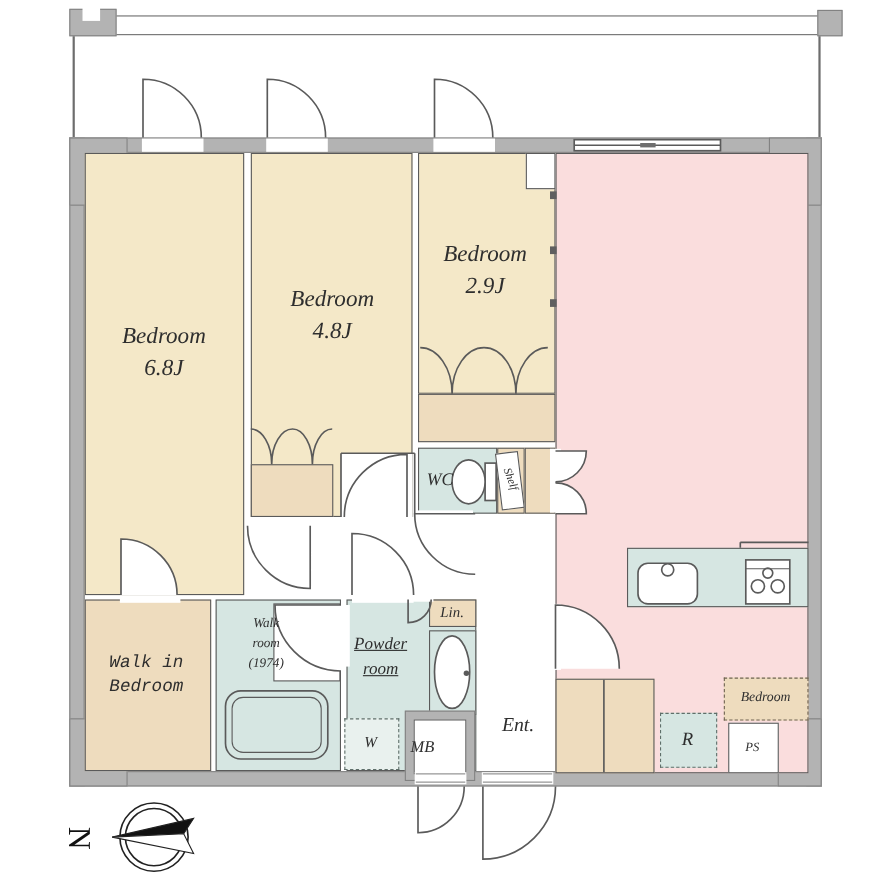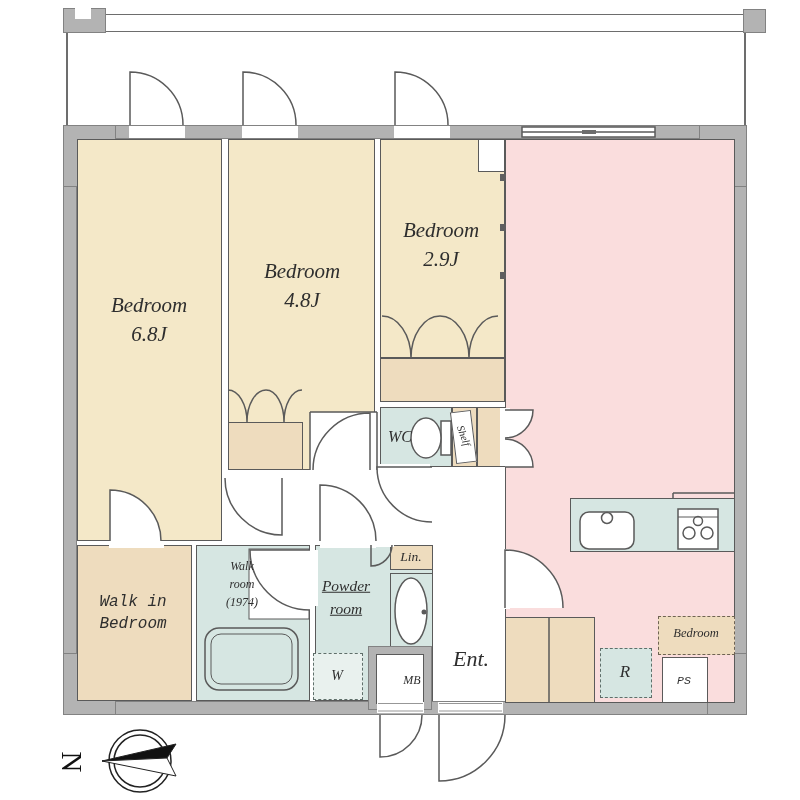--- a/index.html
+++ b/index.html
@@ -178,21 +178,21 @@
   </div>
   <div class="lbl" style="left:242px;top:584px;font-size:12px;line-height:1.5;">
     <span>Walk</span><br><span>room</span><br><span>(1974)</span>
   </div>
   <div class="lbl" style="left:346px;top:597px;font-size:15.5px;line-height:1.5;text-decoration:underline;">
     <span>Powder</span><br><span>room</span>
   </div>
   <div class="lbl" style="left:400px;top:437px;font-size:16px;">WC</div>
   <div class="lbl" style="left:463px;top:436px;font-size:10.5px;transform:translate(-50%,-50%) rotate(70deg);">Shelf</div>
   <div class="lbl" style="left:411px;top:557px;font-size:13.5px;">Lin.</div>
-  <div class="lbl" style="left:471px;top:659px;font-size:22px;">Ent.</div>
+  <div class="lbl" style="left:471px;top:659px;font-size:18px;">Ent.</div>
   <div class="lbl" style="left:337px;top:676px;font-size:14px;">W</div>
-  <div class="lbl" style="left:412px;top:680px;font-size:12px;font-family:Liberation Serif, serif;">MB</div>
+  <div class="lbl" style="left:384px;top:680px;font-size:15px;font-family:Liberation Serif, serif;">MB</div>
   <div class="lbl" style="left:625px;top:672px;font-size:17px;">R</div>
-  <div class="lbl" style="left:684px;top:681px;font-size:11.5px;font-family:Liberation Mono, monospace;">PS</div>
+  <div class="lbl" style="left:684px;top:681px;font-size:11.5px;">PS</div>
   <div class="lbl" style="left:696px;top:634px;font-size:12.5px;">Bedroom</div>
   <div class="lbl" style="left:72px;top:762px;font-size:29px;font-style:normal;transform:translate(-50%,-50%) rotate(90deg);color:#111;">N</div>
 
 </div>
 
 </body></html>

